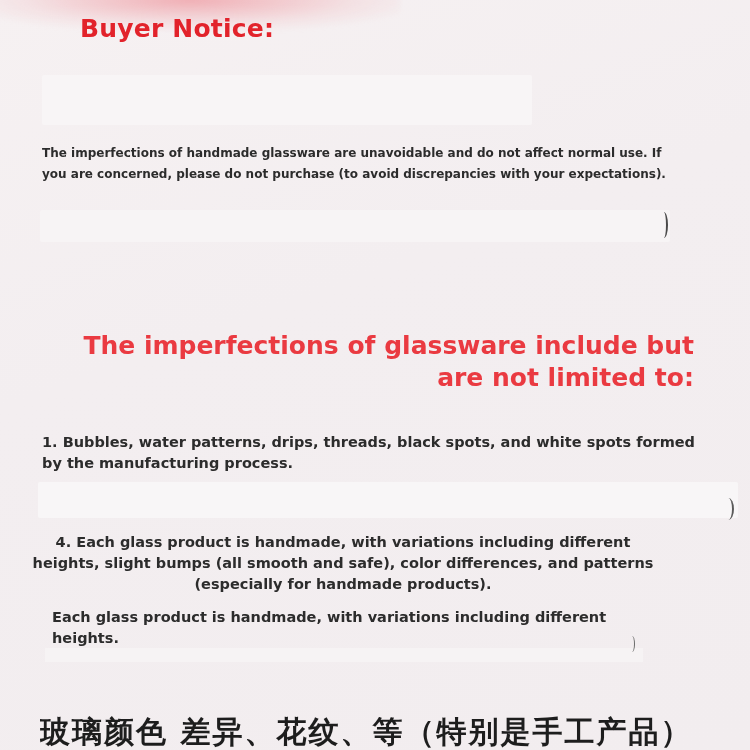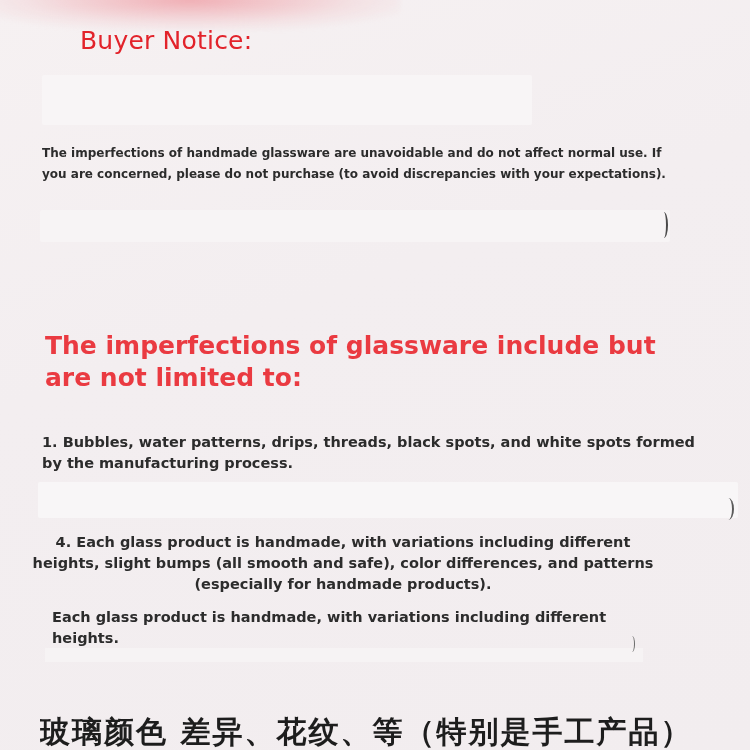--- a/index.html
+++ b/index.html
@@ -27,23 +27,23 @@
     left: -20px;
     top: -30px;
     width: 420px;
     height: 60px;
     background: radial-gradient(ellipse at center, rgba(236,120,130,0.55) 0%, rgba(240,180,186,0.25) 55%, rgba(244,239,241,0) 80%);
     filter: blur(2px);
   }
   .heading-1 {
     position: absolute;
     left: 80px;
-    top: 26px;
+    top: 14px;
     font-size: 25px;
-    font-weight: normal;
+    font-weight: bold;
     color: #e2232b;
     letter-spacing: 0.2px;
     font-family: "DejaVu Sans", sans-serif;
   }
   
   .panel-a {
     position: absolute;
     left: 42px;
     top: 75px;
     width: 490px;
@@ -75,24 +75,24 @@
     position: absolute;
     right: 2px;
     top: 2px;
     width: 5px;
     height: 26px;
     border-right: 2px solid #4a4a4a;
     border-radius: 0 60% 60% 0 / 0 50% 50% 0;
   }
   .heading-2 {
     position: absolute;
-    left: 45px;
+    left: 34px;
     top: 330px;
     width: 660px;
-    text-align: left;
+    text-align: right;
     font-size: 25px;
     font-weight: bold;
     line-height: 32px;
     color: #ea3a41;
   }
   .para-2 {
     position: absolute;
     left: 42px;
     top: 432px;
     width: 660px;

